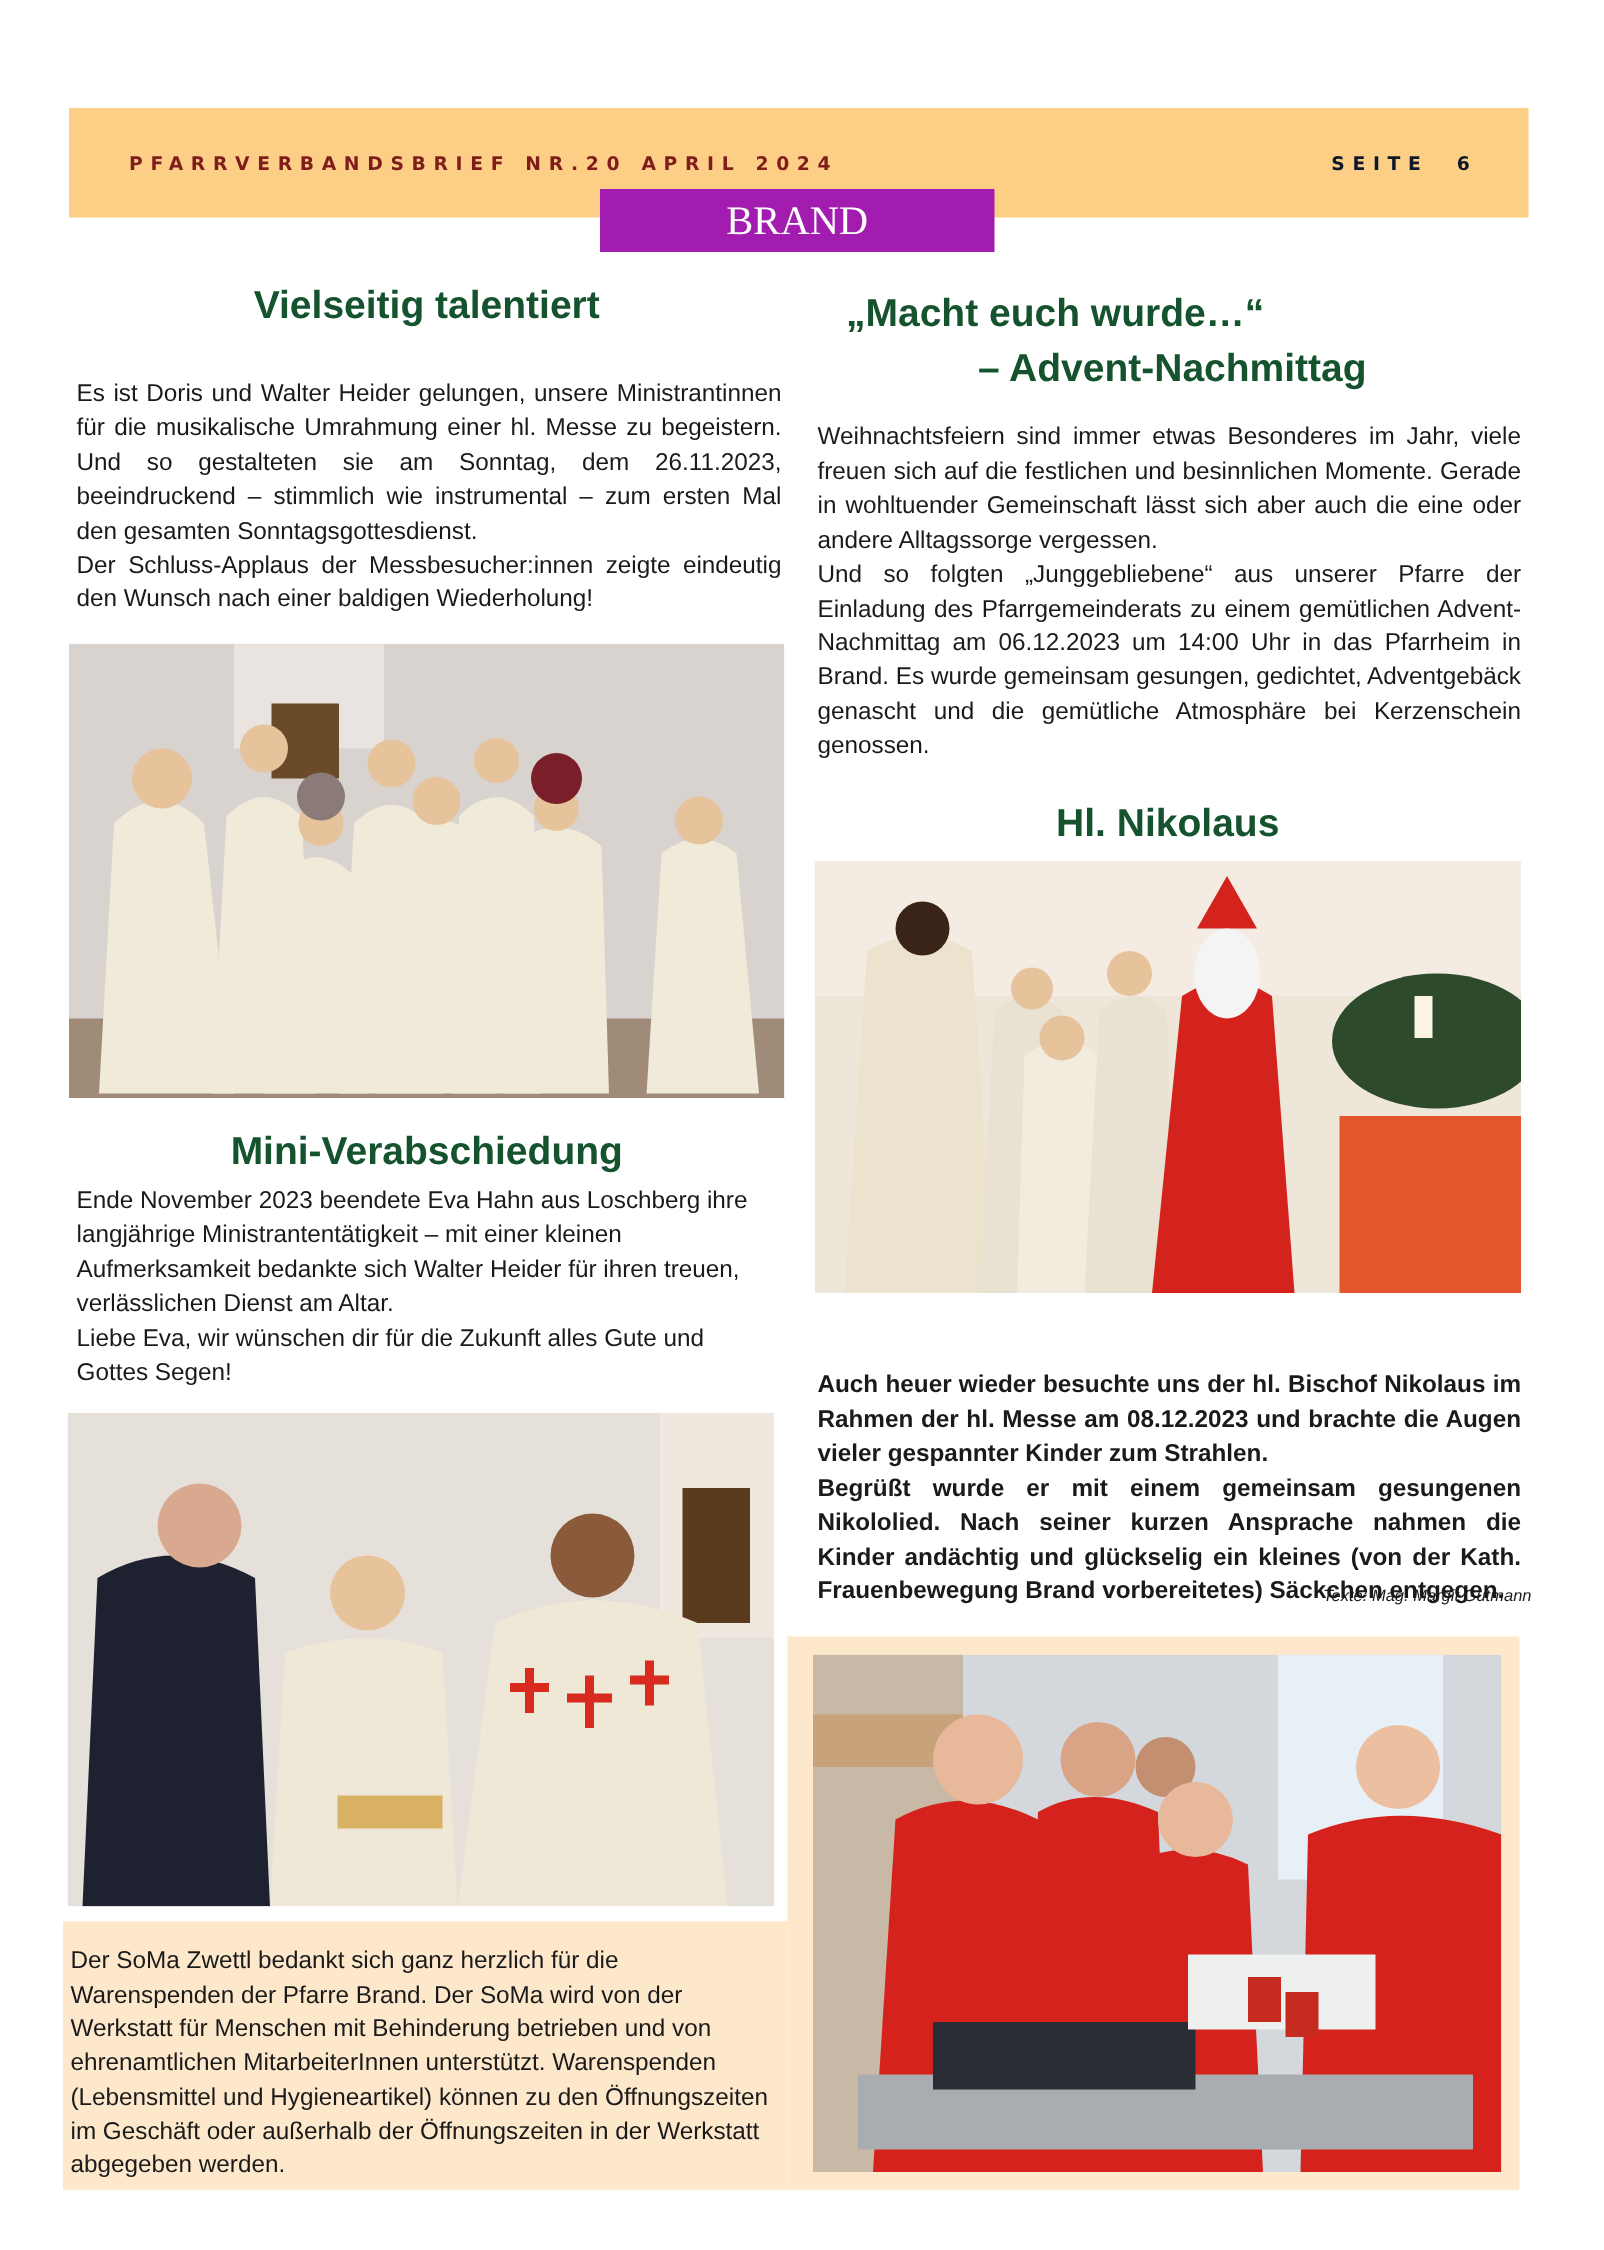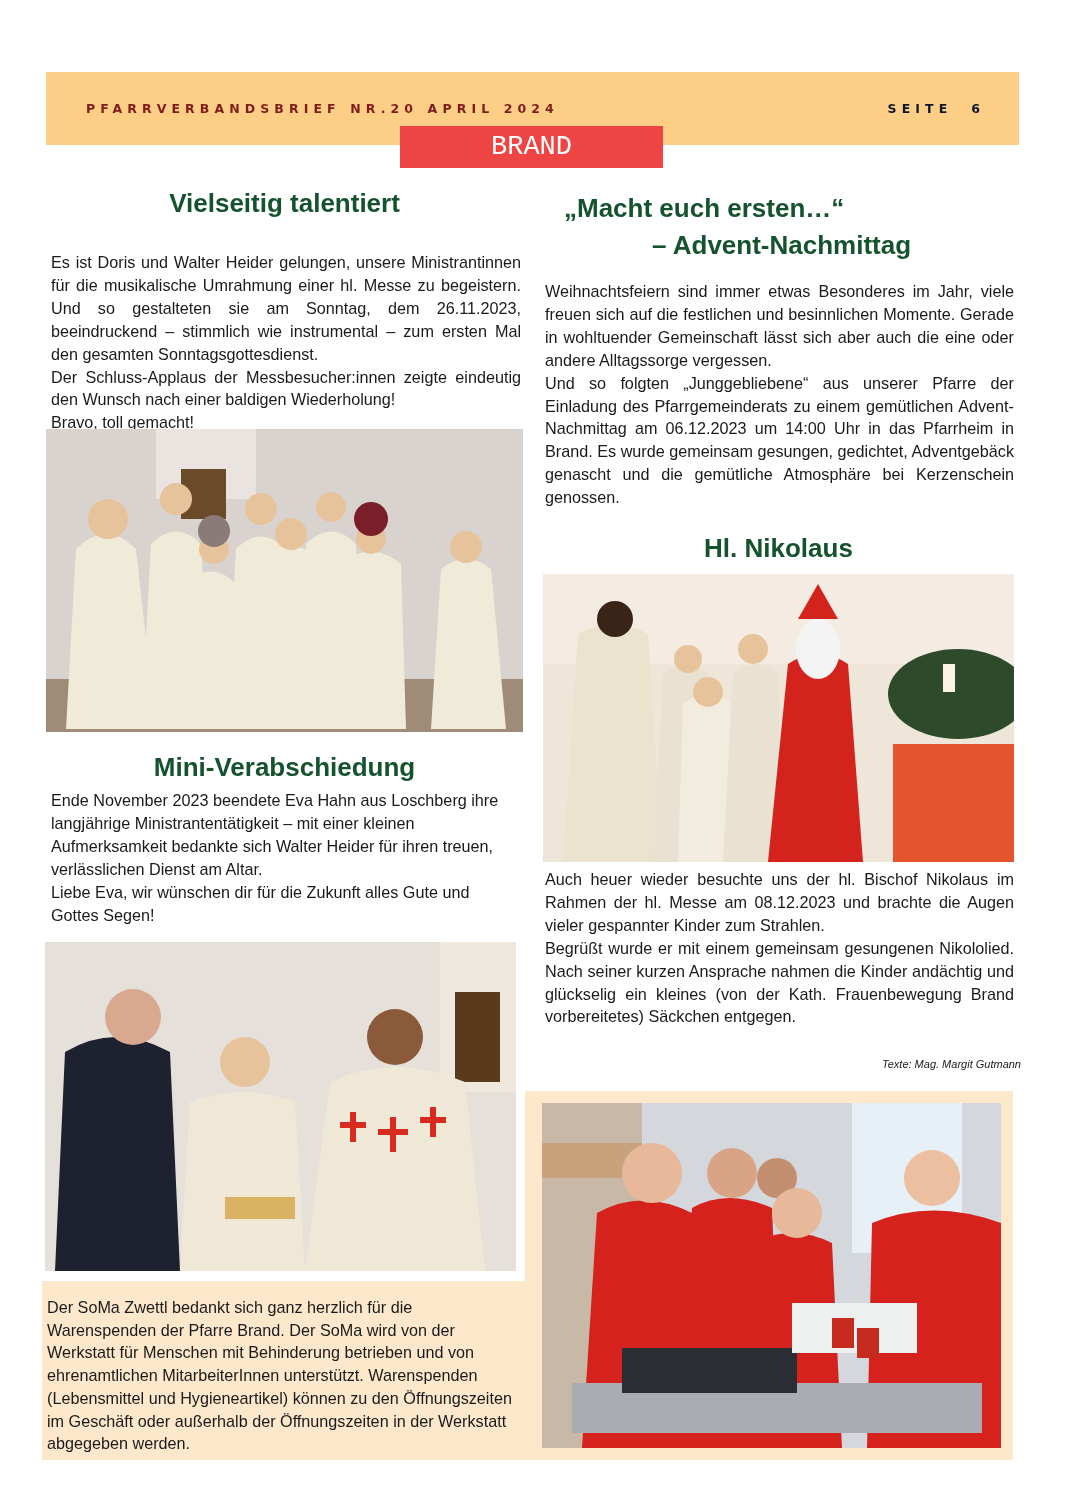--- a/index.html
+++ b/index.html
@@ -3,43 +3,42 @@
 <meta charset="utf-8">
 <style>
   html, body { margin:0; padding:0; background:#ffffff; }
   body { width:1069px; height:1500px; position:relative; overflow:hidden;
          font-family:"Liberation Sans", sans-serif; color:#1a1a1a; }
   .header-band { position:absolute; left:46px; top:72px; width:973px; height:73px; background:#fcce86; }
   .header-left { position:absolute; left:86px; top:101px; font-family:"DejaVu Sans", sans-serif; font-weight:bold;
                  font-size:12.5px; letter-spacing:5.1px; color:#7f1d1d; }
   .header-right { position:absolute; right:84px; top:101px; font-family:"DejaVu Sans", sans-serif; font-weight:bold;
                   font-size:12.5px; letter-spacing:5.1px; color:#0f172a; }
-  .section-tag { position:absolute; left:400px; top:126px; width:263px; height:42px; background:#ef4444;
-                 color:#fff; font-family:Liberation Mono, monospace; font-size:27px; text-align:center; line-height:42px; }
+  .section-tag { position:absolute; left:400px; top:126px; width:263px; height:42px; background:#a21caf;
+                 color:#fff; font-family:Liberation Serif, serif; font-size:27px; text-align:center; line-height:42px; }
   h2 { margin:0; position:absolute; color:#14532d; font-weight:bold; font-family:"Liberation Sans", sans-serif; font-size:26px; }
   .body-text { position:absolute; font-size:16.2px; line-height:22.9px; text-align:justify; color:#1a1a1a; }
   .body-text p { margin:0; }
   .photo { position:absolute; overflow:hidden; }
   .photo svg { width:100%; height:100%; display:block; }
   .credit { position:absolute; right:48px; top:1058px; font-style:italic; font-size:11px; color:#1a1a1a; }
   .cream { position:absolute; background:#fde8cc; }
 </style>
 </head>
 <body>
 
 <div class="header-band"></div>
 <div class="header-left">PFARRVERBANDSBRIEF NR.20 APRIL 2024</div>
 <div class="header-right" style="white-space:pre">SEITE  6</div>
 <div class="section-tag">BRAND</div>
 
 <h2 style="left:46px; width:477px; text-align:center; top:188px;">Vielseitig talentiert</h2>
 <div class="body-text" style="left:51px; top:251px; width:470px;">
   <p>Es ist Doris und Walter Heider gelungen, unsere Ministrantinnen für die musikalische Umrahmung einer hl. Messe zu begeistern. Und so gestalteten sie am Sonntag, dem 26.11.2023, beeindruckend – stimmlich wie instrumental – zum ersten Mal den gesamten Sonntagsgottesdienst.</p>
   <p>Der Schluss-Applaus der Messbesucher:innen zeigte eindeutig den Wunsch nach einer baldigen Wiederholung!</p>
-  <p>Bravo, toll gemacht!</p>
 </div>
 <div class="photo" style="left:46px; top:429px; width:477px; height:303px;">
   <svg viewBox="0 0 477 303" preserveAspectRatio="none">
     <rect width="477" height="303" fill="#d9d3cf"></rect>
     <rect x="110" y="0" width="100" height="70" fill="#e9e4df"></rect>
     <rect x="135" y="40" width="45" height="50" fill="#6b4a2a"></rect>
     <rect x="0" y="250" width="477" height="53" fill="#a08a78"></rect>
     <g fill="#f0ead9">
       <path d="M20 300 L30 120 Q60 90 90 120 L110 300 Z"></path>
       <path d="M95 300 L105 115 Q130 90 155 115 L165 300 Z"></path>
@@ -58,21 +57,21 @@
         <circle cx="245" cy="105" r="16"></circle>
         <circle cx="285" cy="78" r="15"></circle>
       <circle cx="325" cy="110" r="15"></circle>
         <circle cx="420" cy="118" r="16"></circle>
     </g>
     <circle cx="325" cy="90" r="17" fill="#7a1f2a"></circle>
     <circle cx="168" cy="102" r="16" fill="#8a7a78"></circle>
   </svg>
 </div>
 
-<h2 style="left:564px; top:193px;">„Macht euch ersten…“</h2>
+<h2 style="left:564px; top:193px;">„Macht euch wurde…“</h2>
 <h2 style="left:652px; top:230px;">– Advent-Nachmittag</h2>
 <div class="body-text" style="left:545px; top:280px; width:469px;">
   <p>Weihnachtsfeiern sind immer etwas Besonderes im Jahr, viele freuen sich auf die festlichen und besinnlichen Momente. Gerade in wohltuender Gemeinschaft lässt sich aber auch die eine oder andere Alltagssorge vergessen.</p>
   <p>Und so folgten „Junggebliebene“ aus unserer Pfarre der Einladung des Pfarrgemeinderats zu einem gemütlichen Advent-Nachmittag am 06.12.2023 um 14:00 Uhr in das Pfarrheim in Brand. Es wurde gemeinsam gesungen, gedichtet, Adventgebäck genascht und die gemütliche Atmosphäre bei Kerzenschein genossen.</p>
 </div>
 
 <h2 style="left:543px; width:471px; text-align:center; top:533px;">Hl. Nikolaus</h2>
 <div class="photo" style="left:543px; top:574px; width:471px; height:288px;">
   <svg viewBox="0 0 471 288" preserveAspectRatio="none">
     <rect width="471" height="288" fill="#efe6da"></rect>
@@ -86,21 +85,21 @@
     <path d="M135 288 L140 130 Q165 110 190 130 L205 288 Z" fill="#f2ecdf"></path>
     <path d="M180 288 L190 100 Q215 80 235 100 L240 288 Z" fill="#e9e1d2"></path>
     <circle cx="145" cy="85" r="14" fill="#e6c39b"></circle>
       <circle cx="165" cy="118" r="15" fill="#e6c39b"></circle>
       <circle cx="210" cy="75" r="15" fill="#e6c39b"></circle>
     <path d="M225 288 L245 90 Q275 70 305 90 L320 288 Z" fill="#d4231d"></path>
     <path d="M255 45 L275 10 L295 45 Z" fill="#d4231d"></path>
     <ellipse cx="275" cy="75" rx="22" ry="30" fill="#f4f4f4"></ellipse>
   </svg>
 </div>
-<div class="body-text" style="left:545px; top:868px; width:469px;">
+<div class="body-text" style="left:545px; top:912px; width:469px;font-weight:bold;">
   <p>Auch heuer wieder besuchte uns der hl. Bischof Nikolaus im Rahmen der hl. Messe am 08.12.2023 und brachte die Augen vieler gespannter Kinder zum Strahlen.</p>
   <p>Begrüßt wurde er mit einem gemeinsam gesungenen Nikololied. Nach seiner kurzen Ansprache nahmen die Kinder andächtig und glückselig ein kleines (von der Kath. Frauenbewegung Brand vorbereitetes) Säckchen entgegen.</p>
 </div>
 <div class="credit">Texte: Mag. Margit Gutmann</div>
 
 <h2 style="left:46px; width:477px; text-align:center; top:752px;">Mini-Verabschiedung</h2>
 <div class="body-text" style="left:51px; top:789px; width:470px; text-align:left;">
   <p>Ende November 2023 beendete Eva Hahn aus Loschberg ihre langjährige Ministrantentätigkeit – mit einer kleinen Aufmerksamkeit bedankte sich Walter Heider für ihren treuen, verlässlichen Dienst am Altar.</p>
   <p>Liebe Eva, wir wünschen dir für die Zukunft alles Gute und Gottes Segen!</p>
 </div>

